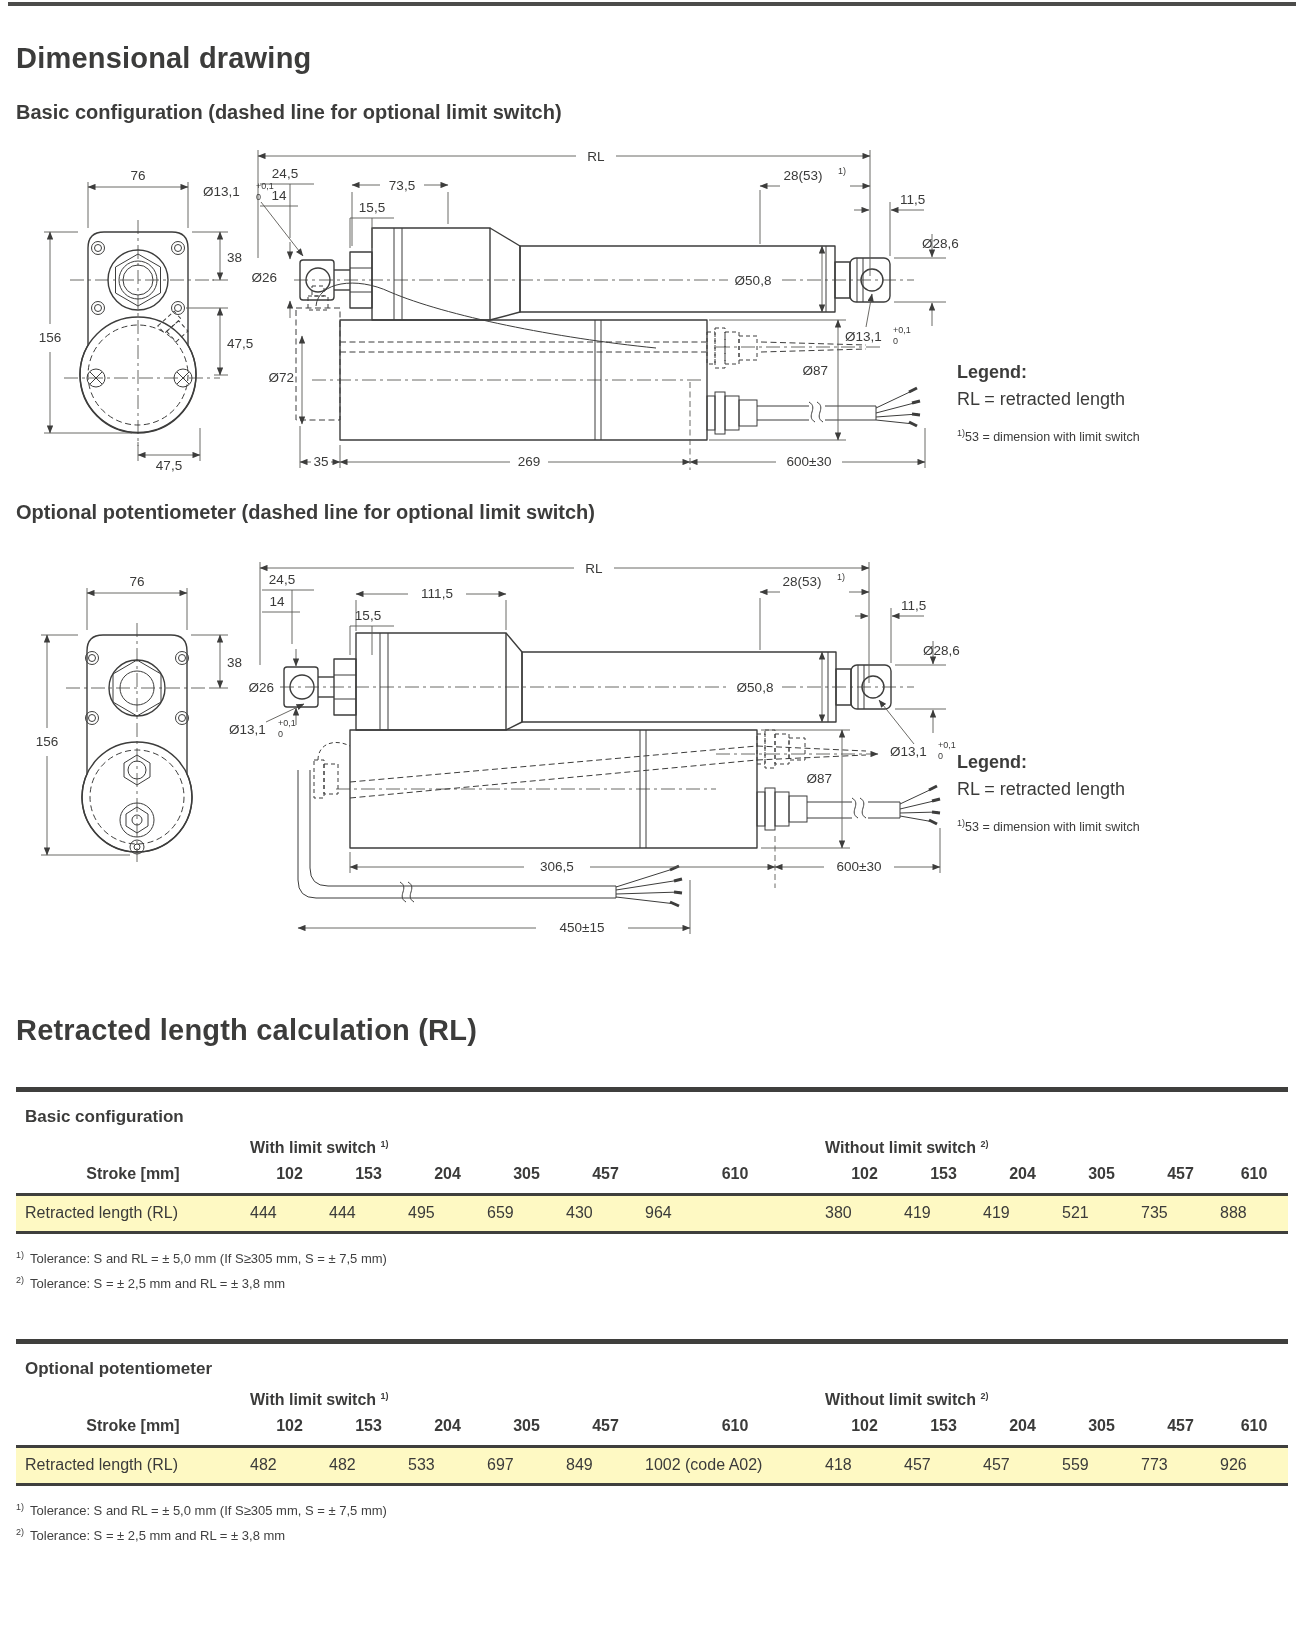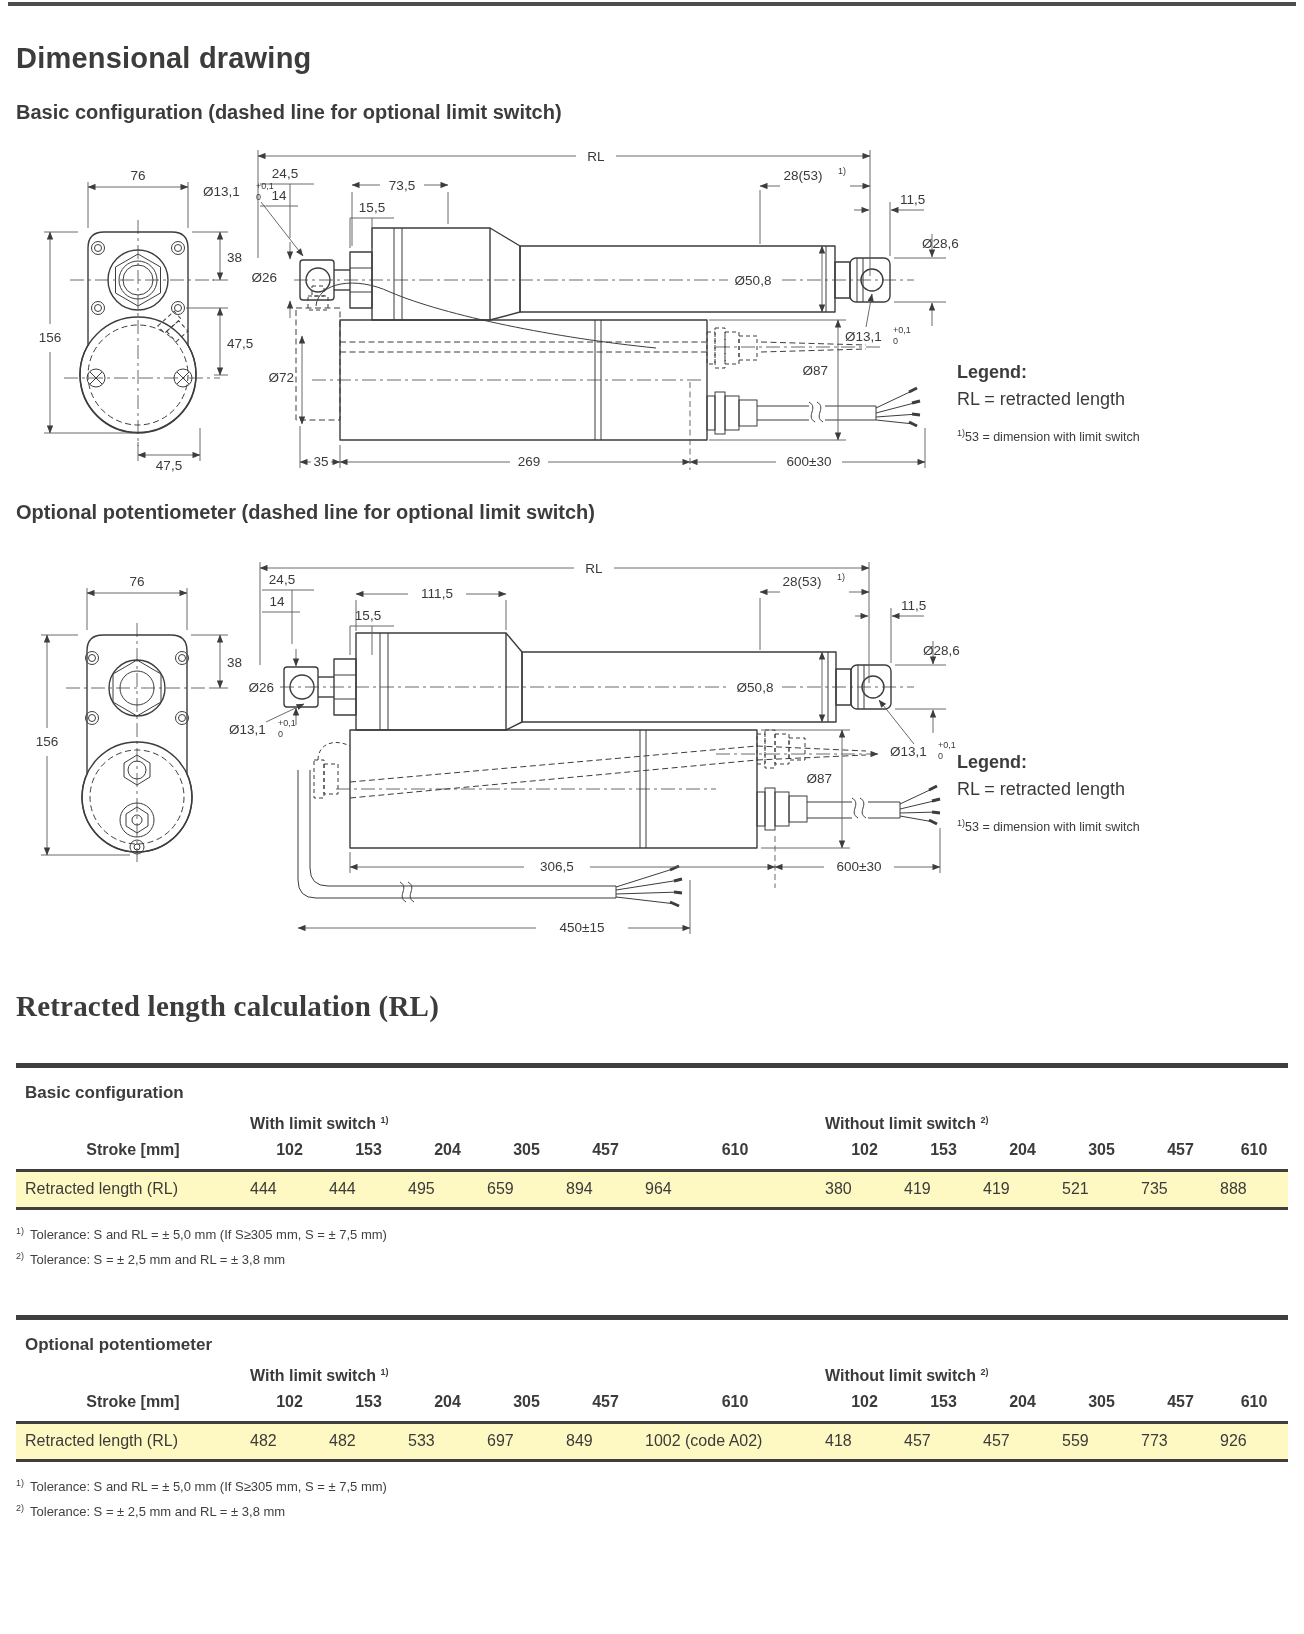--- a/index.html
+++ b/index.html
@@ -1,20 +1,20 @@
 <!DOCTYPE html>
 <html><head>
 <meta charset="utf-8">
 <style>
   html,body{margin:0;padding:0;background:#ffffff;}
   body{width:1304px;font-family:"Liberation Sans",sans-serif;color:#3b3b3a;-webkit-font-smoothing:antialiased;}
   .toprule{height:4px;background:#4c4c4a;margin:2px 8px 0 8px;}
   h1{font-size:29px;font-weight:bold;letter-spacing:.2px;margin:36px 0 0 16px;color:#3c3c3b;}
   h2.sec{font-size:20px;font-weight:bold;margin:26px 0 0 16px;color:#3c3c3b;}
-  h1.big{margin-top:50px;font-family:Liberation Serif, serif;}
+  h1.big{margin-top:74px;}
   .fig{position:relative;width:1272px;margin:6px 0 0 16px;}
   svg{display:block;}
   svg .o{stroke:#3d3d3c;stroke-width:1.4;fill:none;stroke-linejoin:round;}
   svg .o1{stroke:#3d3d3c;stroke-width:1;fill:none;}
   svg .d{stroke:#5a5955;stroke-width:0.9;fill:none;}
   svg .dsh{stroke-dasharray:6 3.5;}
   svg .dsh2{stroke-dasharray:4 3;}
   svg .cl{stroke-dasharray:14 4 3 4;}
   svg text{font-family:"Liberation Sans",sans-serif;font-size:13.5px;fill:#3a3a39;}
   svg text.s{font-size:9px;}
@@ -530,21 +530,21 @@
     <div class="cell b">204</div>
     <div class="cell b">305</div>
     <div class="cell b">457</div>
     <div class="cell b">610</div>
     <div class="rule"></div>
     <div class="gr lbl">Retracted length (RL)</div>
     <div class="gr">444</div>
     <div class="gr">444</div>
     <div class="gr">495</div>
     <div class="gr">659</div>
-    <div class="gr">894</div>
+    <div class="gr">430</div>
     <div class="gr">964</div>
     <div class="gr">380</div>
     <div class="gr">419</div>
     <div class="gr">419</div>
     <div class="gr">521</div>
     <div class="gr">735</div>
     <div class="gr">888</div>
     <div class="rule"></div>
   </div>
 </div>

